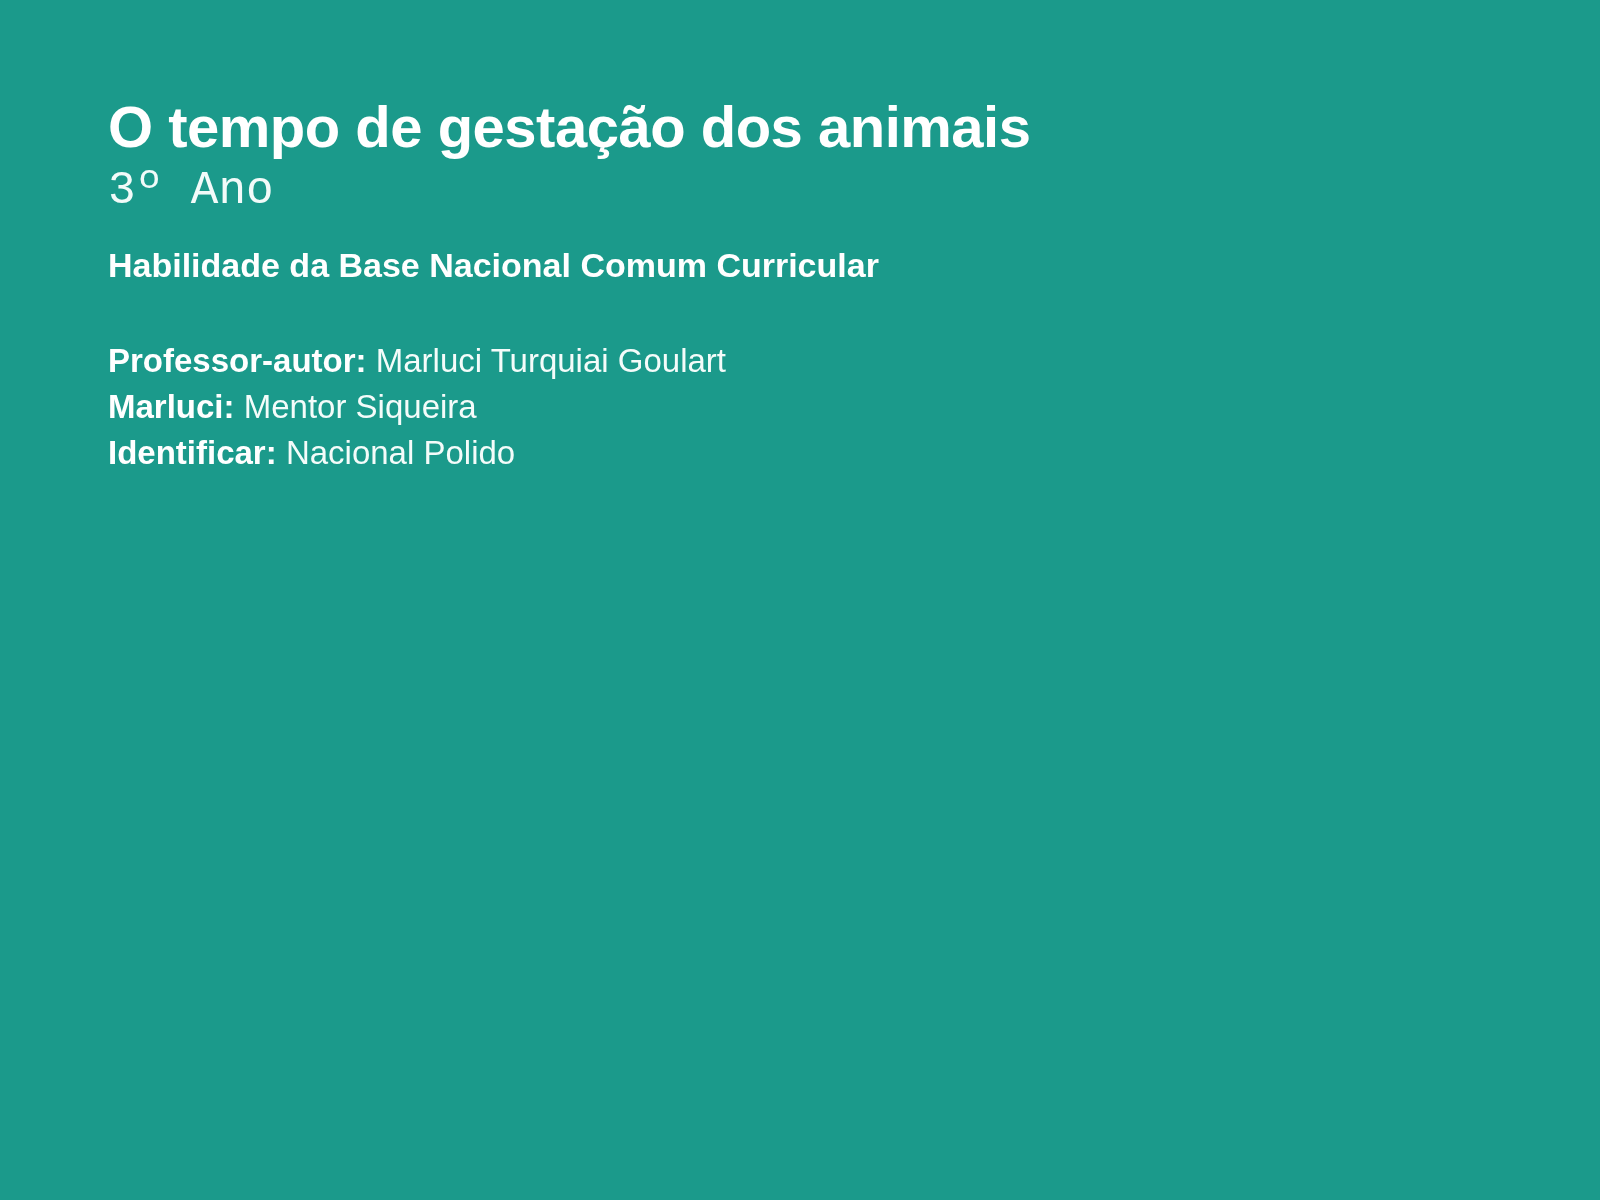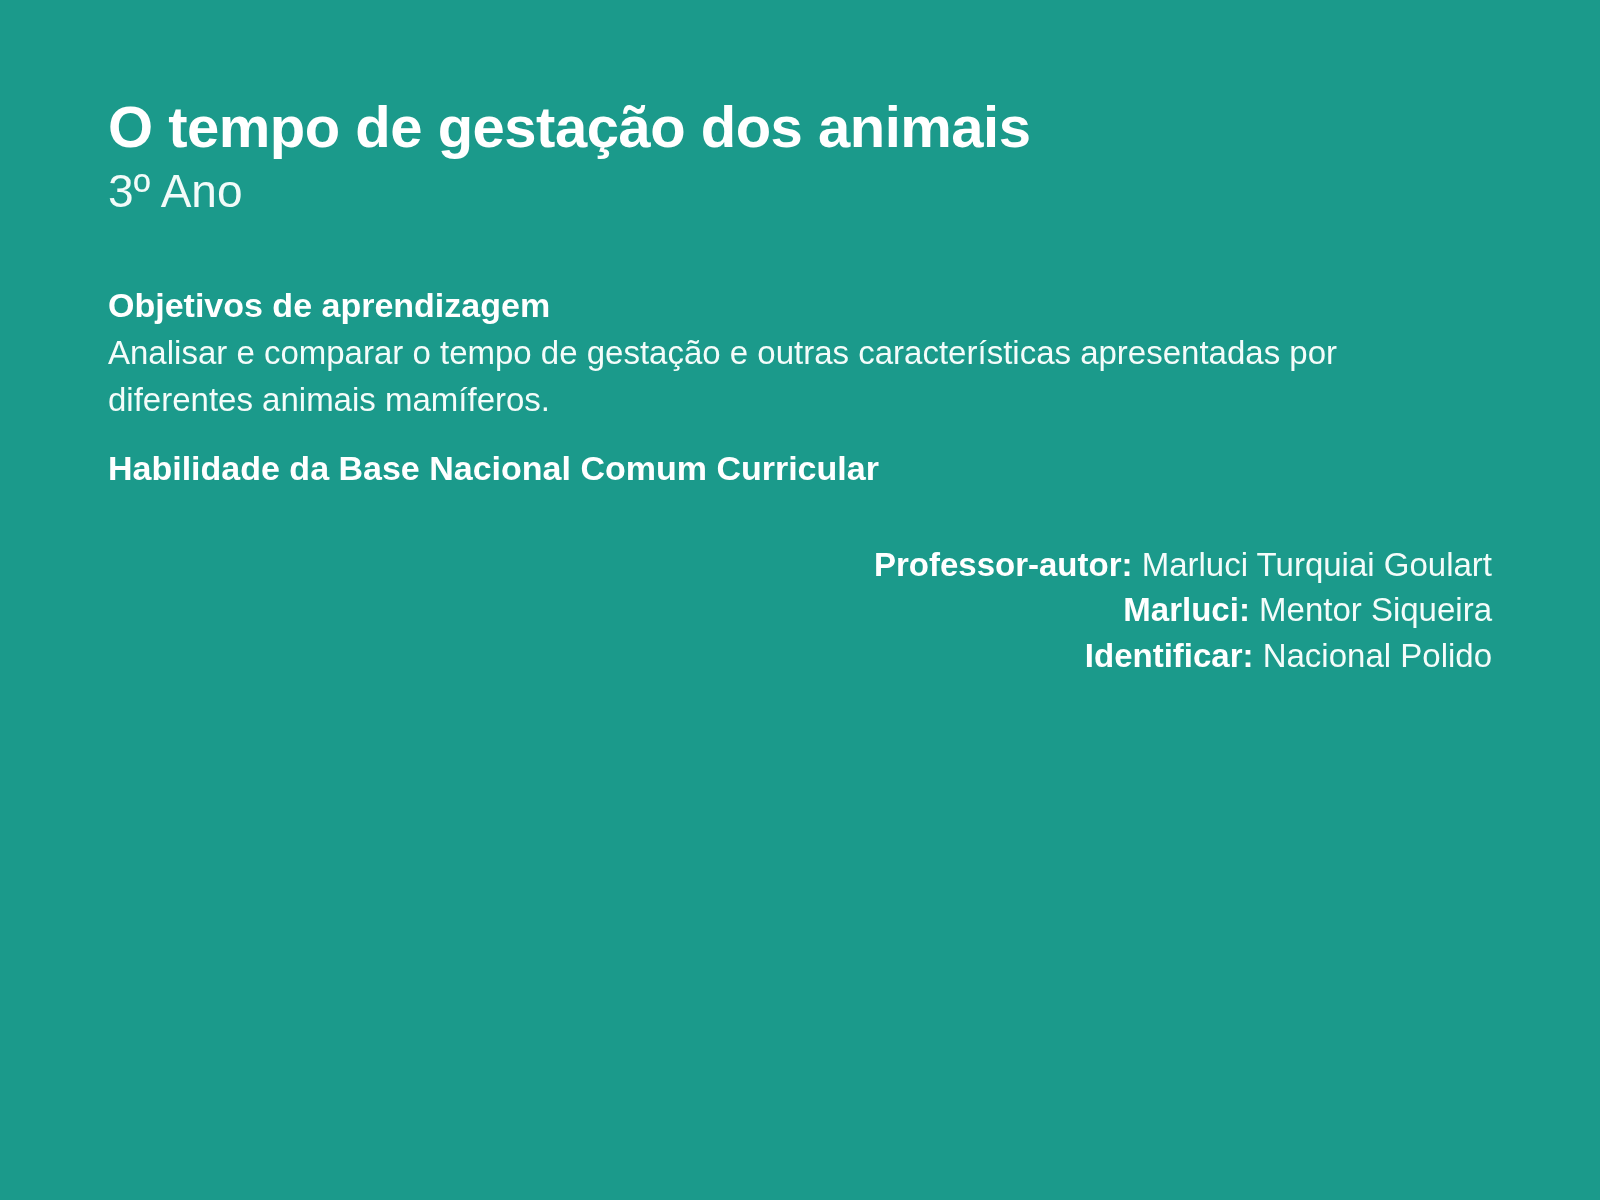--- a/index.html
+++ b/index.html
@@ -29,39 +29,38 @@
     font-family: "Liberation Sans", sans-serif;
     font-weight: 700;
     font-size: 58px;
     line-height: 1.06;
     color: #ffffff;
     letter-spacing: -0.5px;
     margin: 0;
     white-space: nowrap;
   }
   .subtitle {
-    font-family: Liberation Sans, sans-serif;
+    font-family: Liberation Mono, monospace;
     font-weight: 300;
     font-size: 46px;
     line-height: 1.25;
     color: #f2fbf9;
     margin: 6px 0 12px 0;
   }
   .section {
     margin-top: 0;
   }
   .section-objectives {
     margin-top: 64px;
   }
   .section-bncc {
     margin-top: 24px;
   }
   .section-credits {
     margin-top: 52px;
-    text-align: right;
   }
   .section-heading {
     font-family: "Liberation Sans", sans-serif;
     font-weight: 700;
     font-size: 34px;
     line-height: 1.22;
     color: #ffffff;
     margin: 0 0 4px 0;
   }
   .body-text {
@@ -96,24 +95,20 @@
 </head>
 <body>
 
 <div class="slide">
 
   <div class="header">
     <h1 class="title">O tempo de gestação dos animais</h1>
     <div class="subtitle">3º Ano</div>
   </div>
 
-  <div class="section section-objectives">
-    <div class="section-heading">Objetivos de aprendizagem</div>
-    <p class="body-text">Analisar e comparar o tempo de gestação e outras características apresentadas por diferentes animais mamíferos.</p>
-  </div>
 
   <div class="section section-bncc">
     <div class="section-heading">Habilidade da Base Nacional Comum Curricular</div>
   </div>
 
   <div class="section section-credits">
     <div class="credit-line">
       <span class="credit-label">Professor-autor:</span>
       <span class="credit-value">Marluci Turquiai Goulart</span>
     </div>

